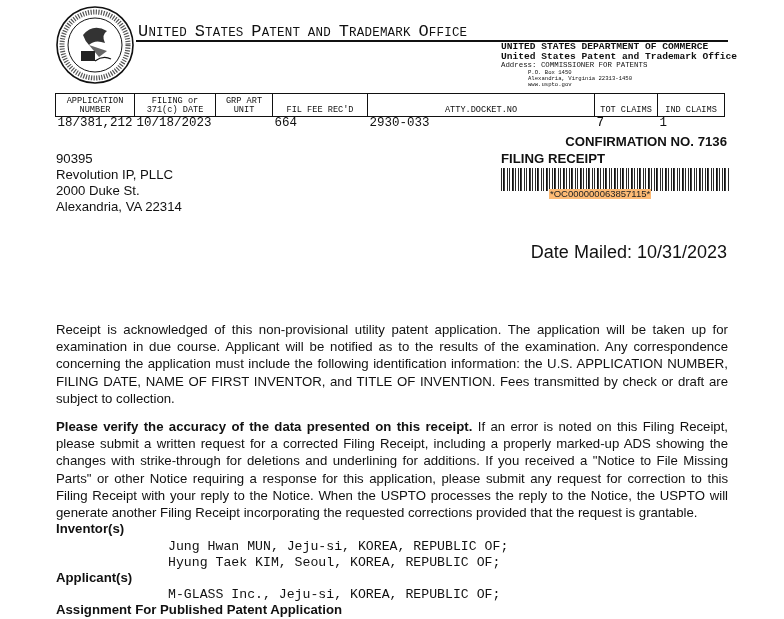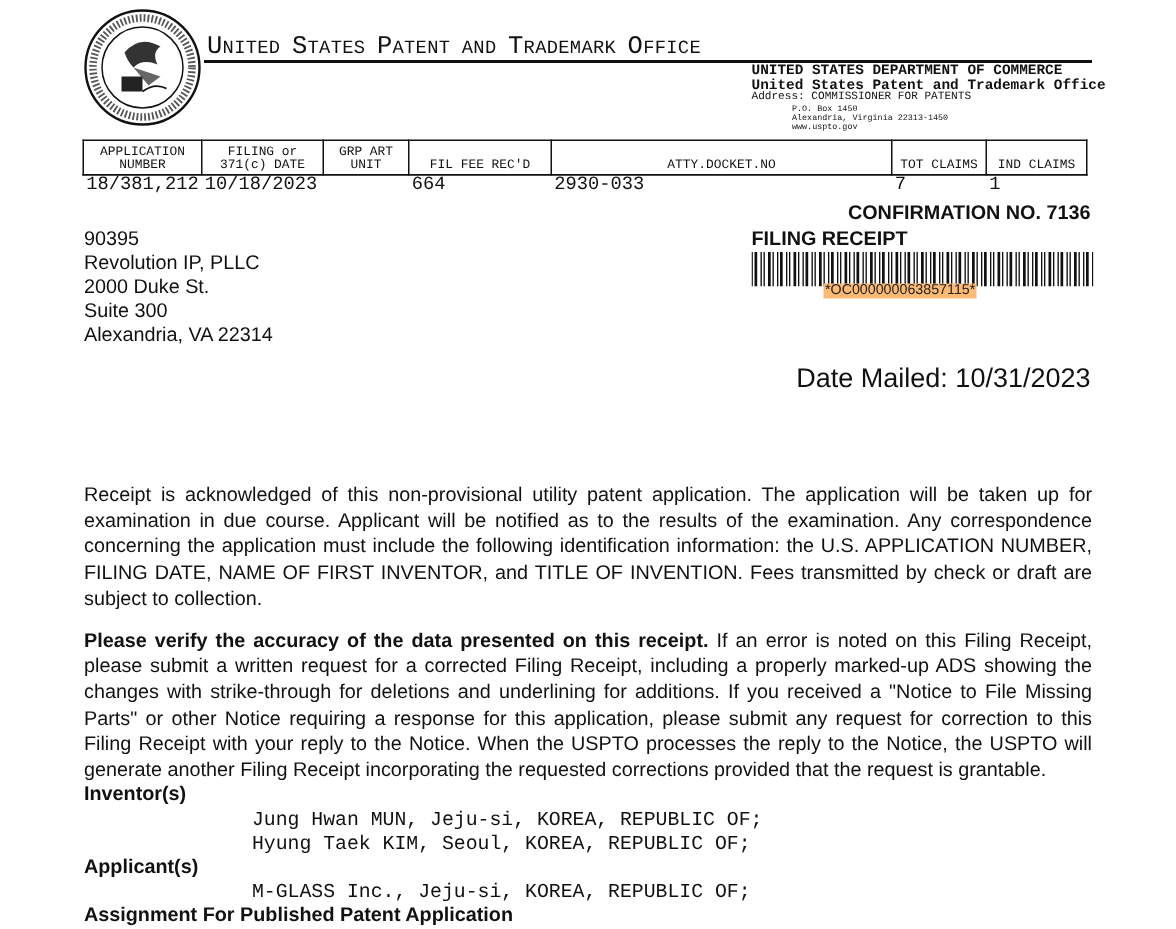--- a/index.html
+++ b/index.html
@@ -193,21 +193,20 @@
     <rect x="221" y="0" width="0.9" height="23" fill="#111"></rect>
     <rect x="223" y="0" width="1.8" height="23" fill="#111"></rect>
     <rect x="227" y="0" width="0.9" height="23" fill="#111"></rect>
   </svg>
 <div id="barcode-text" class="sans">*OC000000063857115*</div>
 
 <div id="address" class="sans">
     <div>90395</div>
     <div>Revolution IP, PLLC</div>
     <div>2000 Duke St.</div>
-    <div>Suite 300</div>
     <div>Alexandria, VA 22314</div>
   </div>
 <div id="date-mailed" class="sans">Date Mailed: 10/31/2023</div>
 
 <div id="para1" class="para sans">Receipt is acknowledged of this non-provisional utility patent application. The application will be taken up for examination in due course. Applicant will be notified as to the results of the examination. Any correspondence concerning the application must include the following identification information: the U.S. APPLICATION NUMBER, FILING DATE, NAME OF FIRST INVENTOR, and TITLE OF INVENTION. Fees transmitted by check or draft are subject to collection.</div>
 <div id="para2" class="para sans">
   <b>Please verify the accuracy of the data presented on this receipt.</b><span> If an error is noted on this Filing Receipt, please submit a written request for a corrected Filing Receipt, including a properly marked-up ADS showing the changes with strike-through for deletions and underlining for additions. If you received a "Notice to File Missing Parts" or other Notice requiring a response for this application, please submit any request for correction to this Filing Receipt with your reply to the Notice. When the USPTO processes the reply to the Notice, the USPTO will generate another Filing Receipt incorporating the requested corrections provided that the request is grantable.</span>
 </div>
 
 <div class="section-label sans" style="top:521px">Inventor(s)</div>

